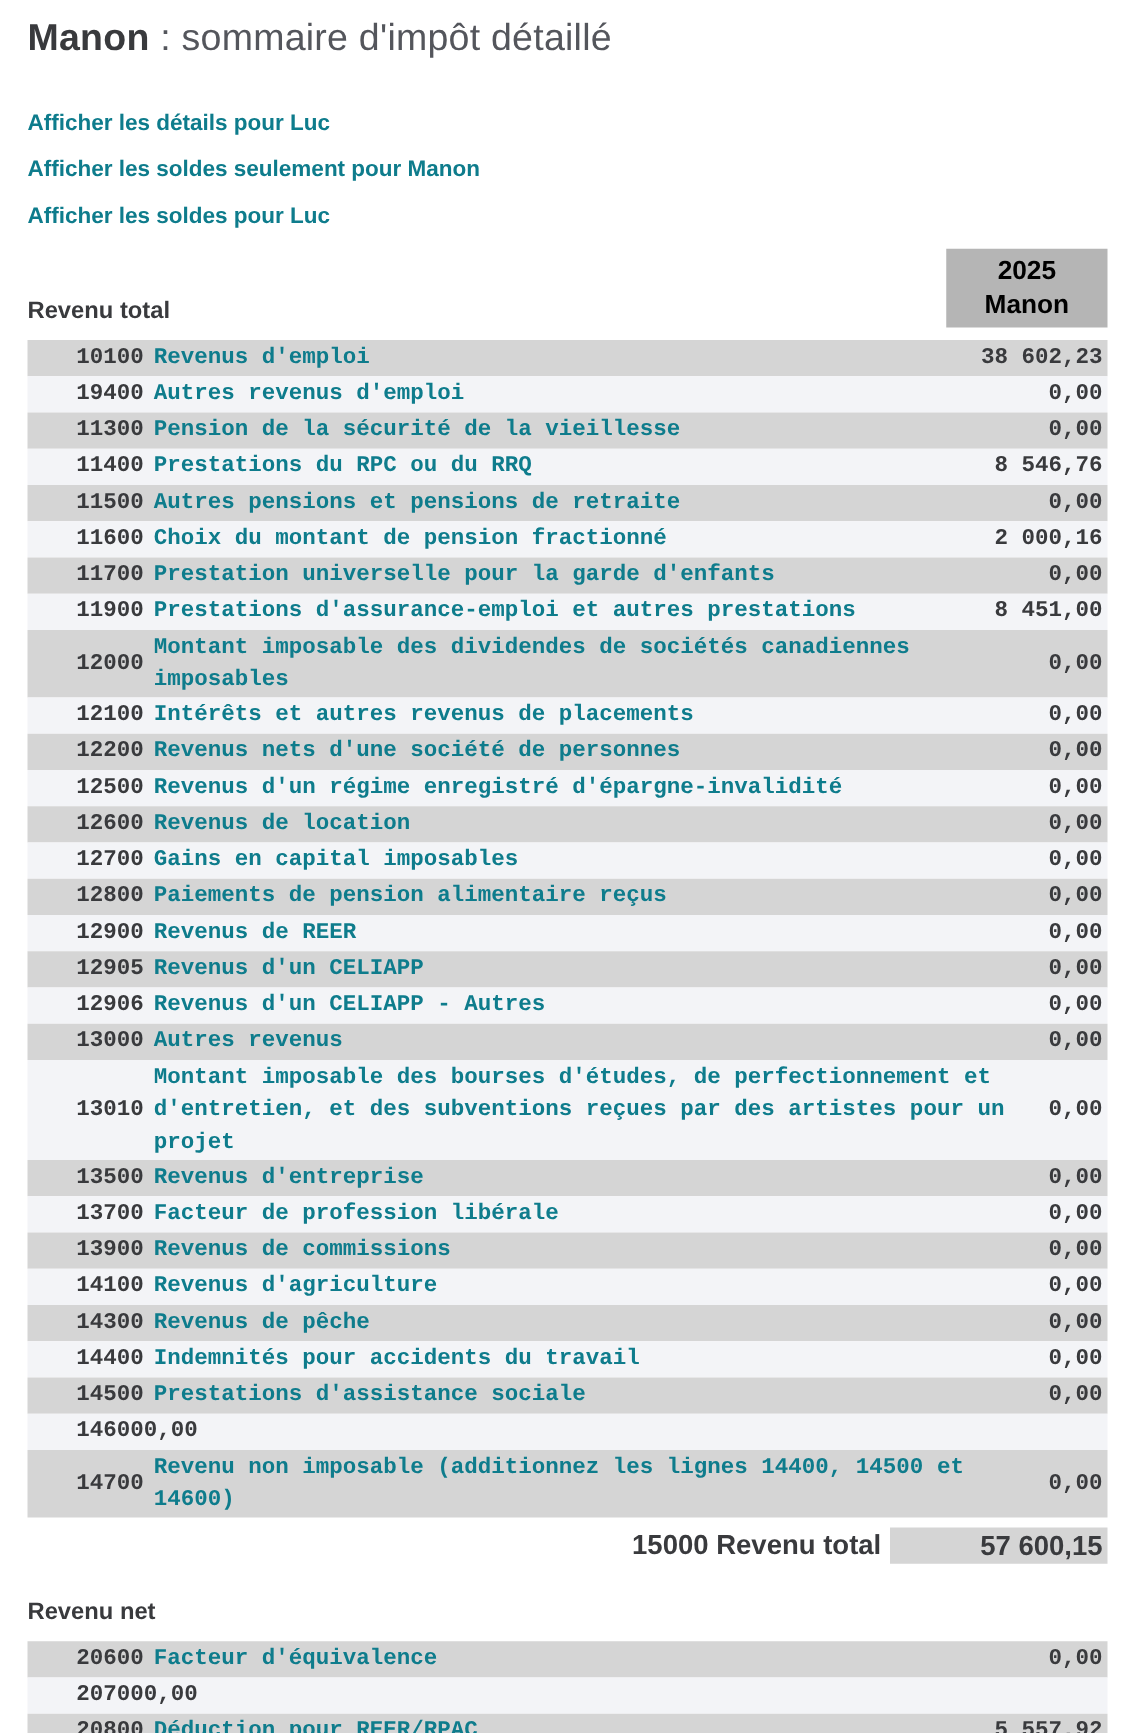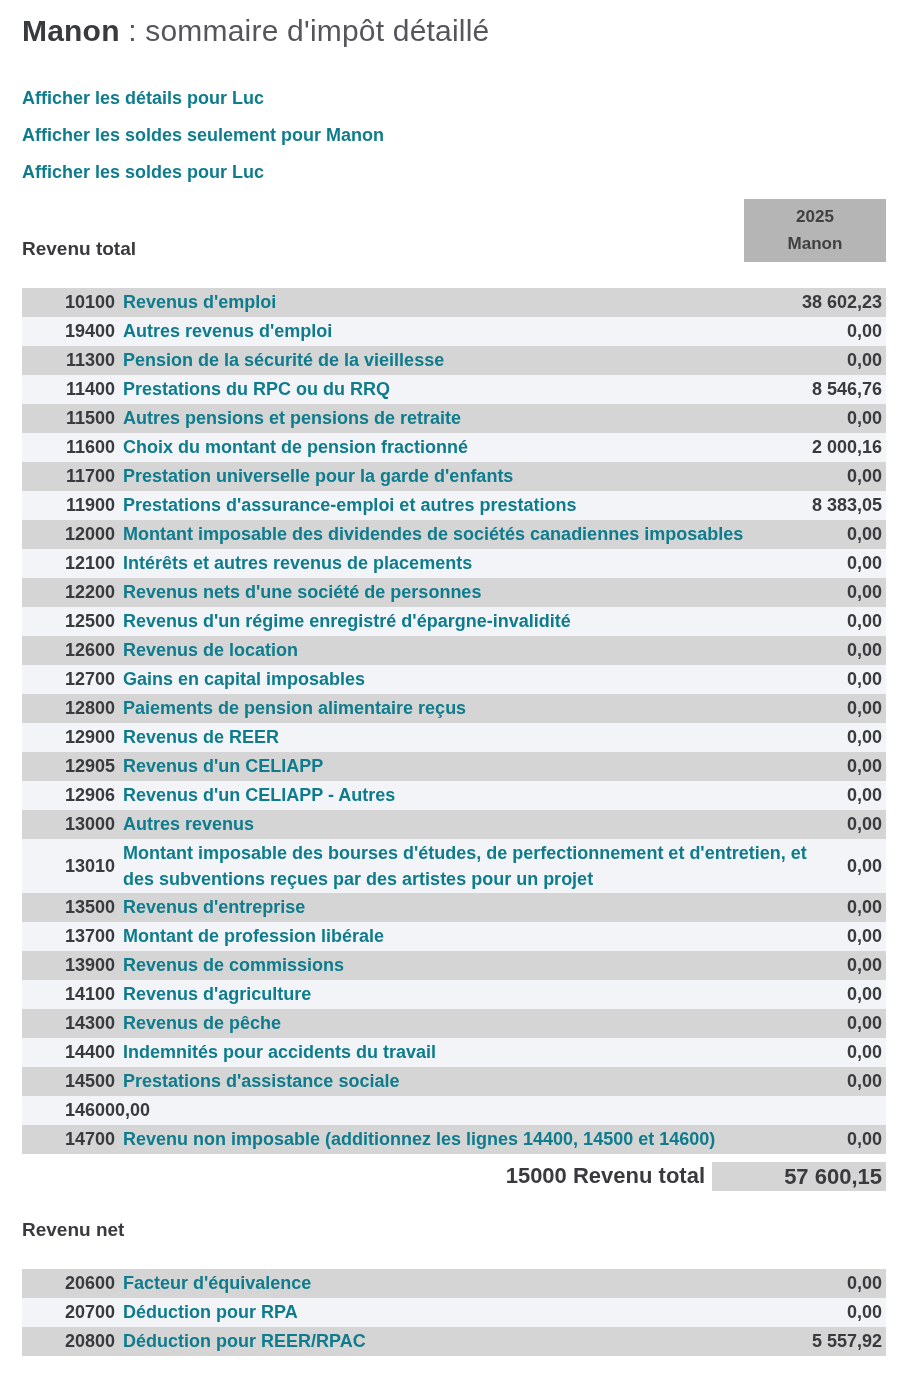--- a/index.html
+++ b/index.html
@@ -44,31 +44,31 @@
     margin-top: 16px;
   }
   .section-title {
     font-size: 19px;
     font-weight: 600;
     color: #393A3D;
     padding-bottom: 2px;
   }
   .year-box {
     background: #B5B5B5;
-    width: 142px;
+    width: 129px;
     text-align: center;
     padding: 4px 0 5px 0;
-    font-size: 17px;
+    font-size: 21px;
     font-weight: 600;
     line-height: 27px;
-    color: #404040;
-  }
-
-  
-  .rows { margin-top: 26px; }
+    color: #000000;
+  }
+
+  
+  .rows { margin-top: 10px; font-family: Liberation Mono, monospace; }
   .row {
     display: flex;
     align-items: center;
     min-height: 29px;
     font-size: 18px;
     line-height: 26px;
     padding: 1px 0;
     box-sizing: border-box;
   }
   .row.shade { background: #D5D5D5; }
@@ -182,21 +182,21 @@
         <span class="val">2 000,16</span>
       </div>
       <div class="row shade">
         <span class="num">11700</span>
         <a class="lbl">Prestation universelle pour la garde d'enfants</a>
         <span class="val">0,00</span>
       </div>
       <div class="row light">
         <span class="num">11900</span>
         <a class="lbl">Prestations d'assurance-emploi et autres prestations</a>
-        <span class="val">8 383,05</span>
+        <span class="val">8 451,00</span>
       </div>
       <div class="row shade">
         <span class="num">12000</span>
         <a class="lbl">Montant imposable des dividendes de sociétés canadiennes imposables</a>
         <span class="val">0,00</span>
       </div>
       <div class="row light">
         <span class="num">12100</span>
         <a class="lbl">Intérêts et autres revenus de placements</a>
         <span class="val">0,00</span>
@@ -251,21 +251,21 @@
         <a class="lbl">Montant imposable des bourses d'études, de perfectionnement et d'entretien, et des subventions reçues par des artistes pour un projet</a>
         <span class="val">0,00</span>
       </div>
       <div class="row shade">
         <span class="num">13500</span>
         <a class="lbl">Revenus d'entreprise</a>
         <span class="val">0,00</span>
       </div>
       <div class="row light">
         <span class="num">13700</span>
-        <a class="lbl">Montant de profession libérale</a>
+        <a class="lbl">Facteur de profession libérale</a>
         <span class="val">0,00</span>
       </div>
       <div class="row shade">
         <span class="num">13900</span>
         <a class="lbl">Revenus de commissions</a>
         <span class="val">0,00</span>
       </div>
       <div class="row light">
         <span class="num">14100</span>
         <a class="lbl">Revenus d'agriculture</a>
@@ -308,21 +308,20 @@
   <div class="section-title standalone">Revenu net</div>
 
   <div class="rows">
       <div class="row shade">
         <span class="num">20600</span>
         <a class="lbl">Facteur d'équivalence</a>
         <span class="val">0,00</span>
       </div>
       <div class="row light">
         <span class="num">20700</span>
-        <a class="lbl">Déduction pour RPA</a>
         <span class="val">0,00</span>
       </div>
       <div class="row shade">
         <span class="num">20800</span>
         <a class="lbl">Déduction pour REER/RPAC</a>
         <span class="val">5 557,92</span>
       </div>
     </div>
 
 </div>

